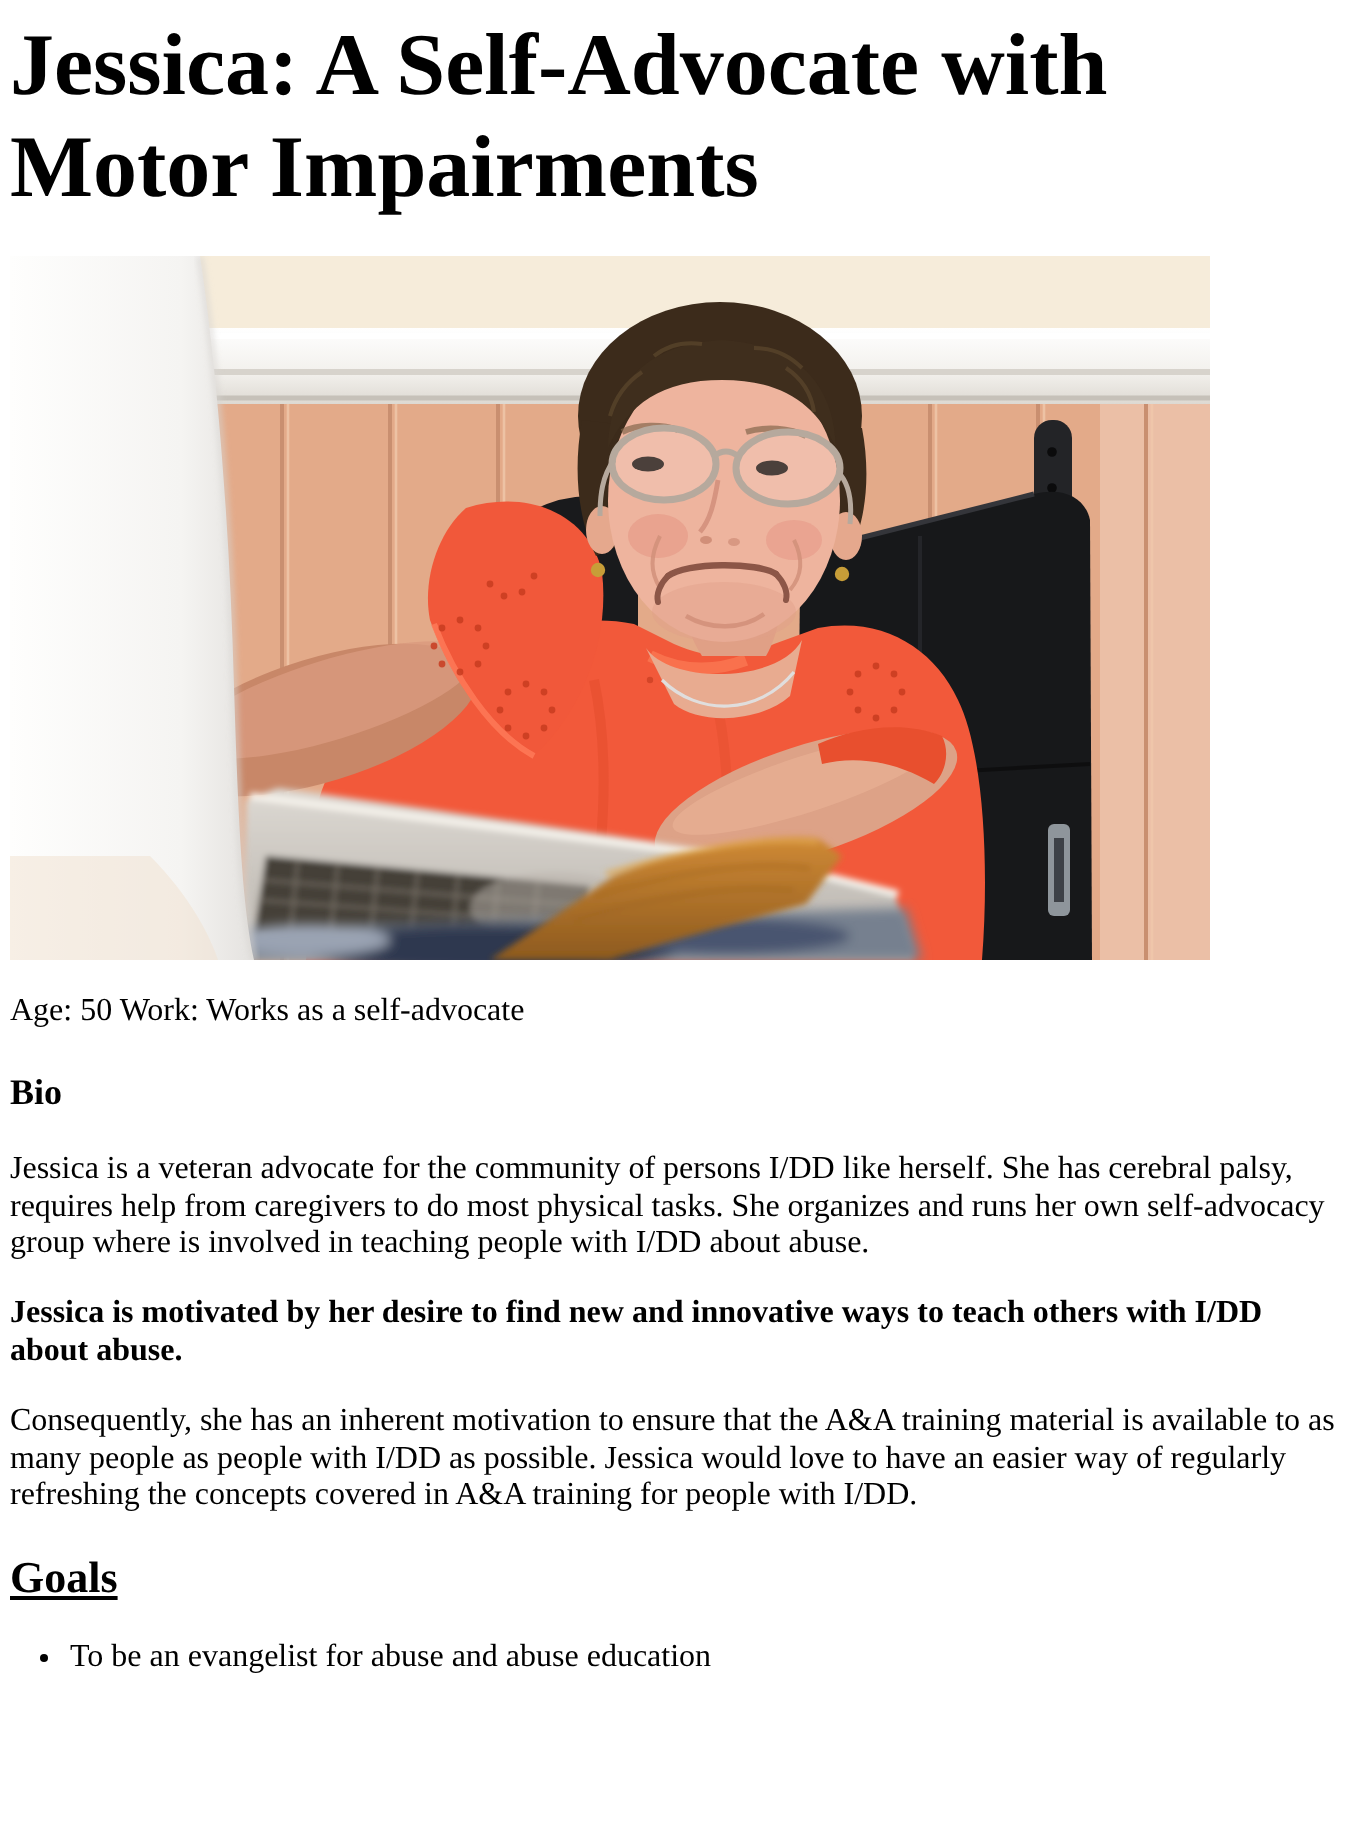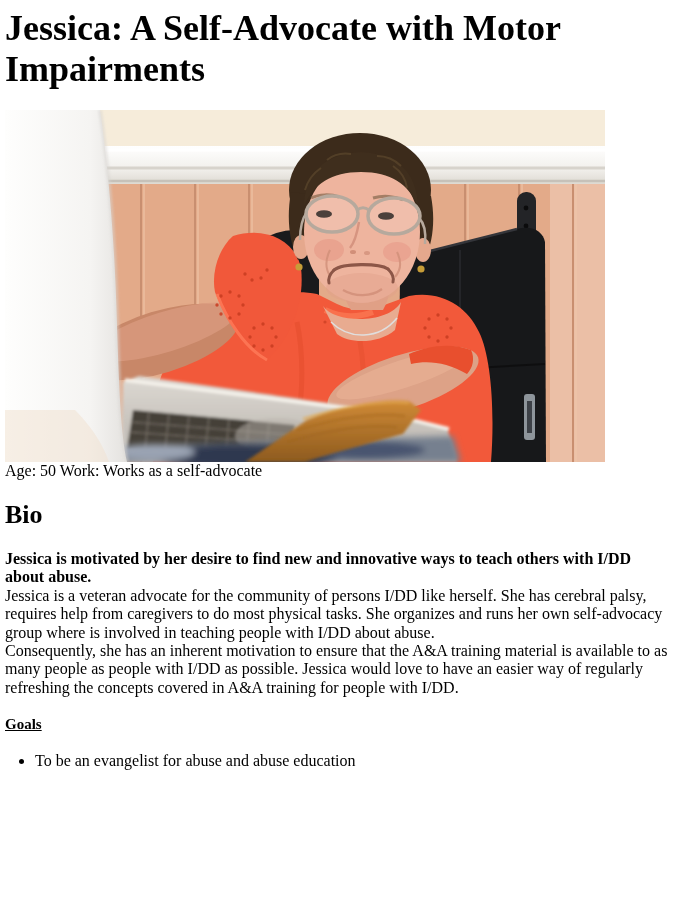--- a/index.html
+++ b/index.html
@@ -8,24 +8,24 @@
     height: 914px;
     overflow: hidden;
     box-sizing: border-box;
     margin: 0 auto;
     padding: 8px 5px 0 5px;
     font-family: "Liberation Serif", "DejaVu Serif", serif;
     font-size: 16px;
     line-height: 1.15;
     color: #000000;
   }
-  h1 { font-size: 36px; line-height: 1.15; margin: 0 0 19px 0; font-weight: bold; }
-  h2 { font-size: 26px; line-height: 1.15; margin: 20px 0; font-weight: bold; }
-  h3 { font-size: 15px; line-height: 1.15; margin: 18.7px 0; font-weight: bold; text-decoration: underline; }
-  p  { margin: 0 0; }
+  h1 { font-size: 44px; line-height: 1.15; margin: 0 0 19px 0; font-weight: bold; }
+  h2 { font-size: 18px; line-height: 1.15; margin: 20px 0; font-weight: bold; }
+  h3 { font-size: 22px; line-height: 1.15; margin: 18.7px 0; font-weight: bold; text-decoration: underline; }
+  p  { margin: 17px 0; }
   ul { margin: 16px 0; padding-left: 30px; }
   li { margin: 0; }
   .photo { display: block; }
 </style>
 </head>
 <body>
 
 <main>
 
   <h1>Jessica: A Self-Advocate with Motor Impairments</h1>
@@ -238,23 +238,23 @@
 
     <path d="M0,0 L95,0 C104,60 110,140 112,215 C114,280 116,325 122,352 L0,352 Z" fill="url(#slabG)"></path>
     <path d="M95,0 C104,60 110,140 112,215 C114,280 116,325 122,352" stroke="#d8d5d1" stroke-width="3" opacity=".7" fill="none" filter="url(#soft)"></path>
     <path d="M0,300 L70,300 C90,320 100,340 104,352 L0,352 Z" fill="#f0e2d2" opacity=".55"></path>
   </svg>
 
   <p>Age: 50 Work: Works as a self-advocate</p>
 
   <h2>Bio</h2>
 
+  <p>Jessica is a veteran advocate for the community of persons I/DD like herself. She has cerebral palsy, requires help from caregivers to do most physical tasks. She organizes and runs her own self-advocacy group where is involved in teaching people with I/DD about abuse.</p>
+
   <p><strong>Jessica is motivated by her desire to find new and innovative ways to teach others with I/DD about abuse.</strong></p>
-
-  <p>Jessica is a veteran advocate for the community of persons I/DD like herself. She has cerebral palsy, requires help from caregivers to do most physical tasks. She organizes and runs her own self-advocacy group where is involved in teaching people with I/DD about abuse.</p>
 
   <p>Consequently, she has an inherent motivation to ensure that the A&amp;A training material is available to as many people as people with I/DD as possible. Jessica would love to have an easier way of regularly refreshing the concepts covered in A&amp;A training for people with I/DD.</p>
 
   <h3>Goals</h3>
 
   <ul>
       <li>To be an evangelist for abuse and abuse education</li>
     </ul>
 
 </main>

